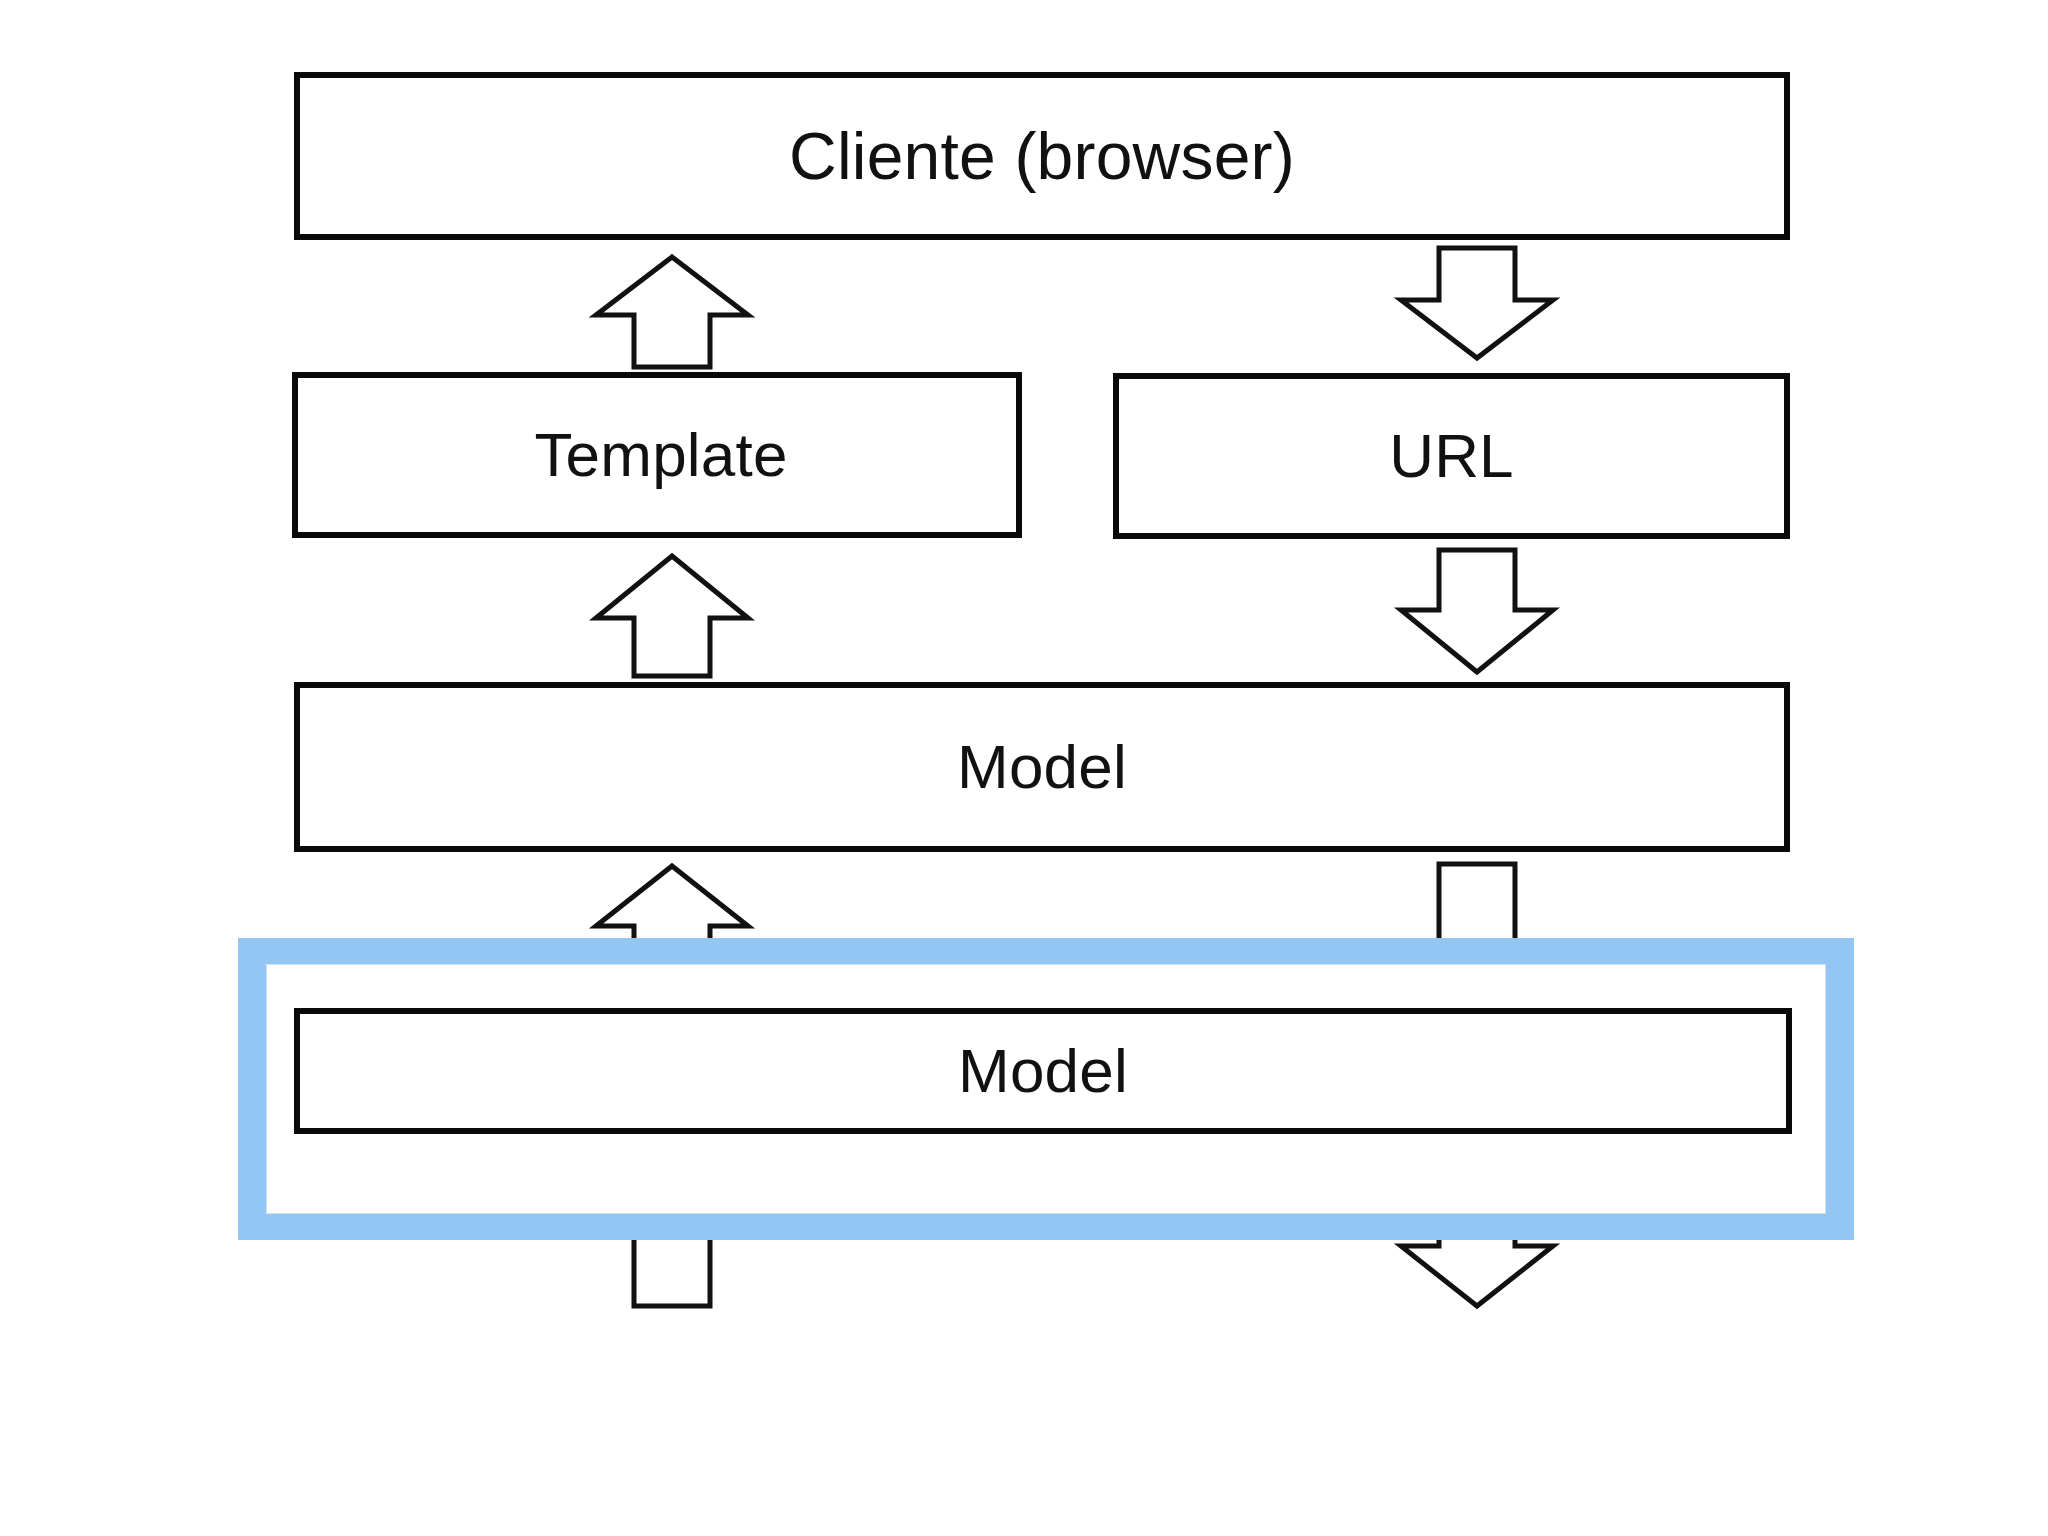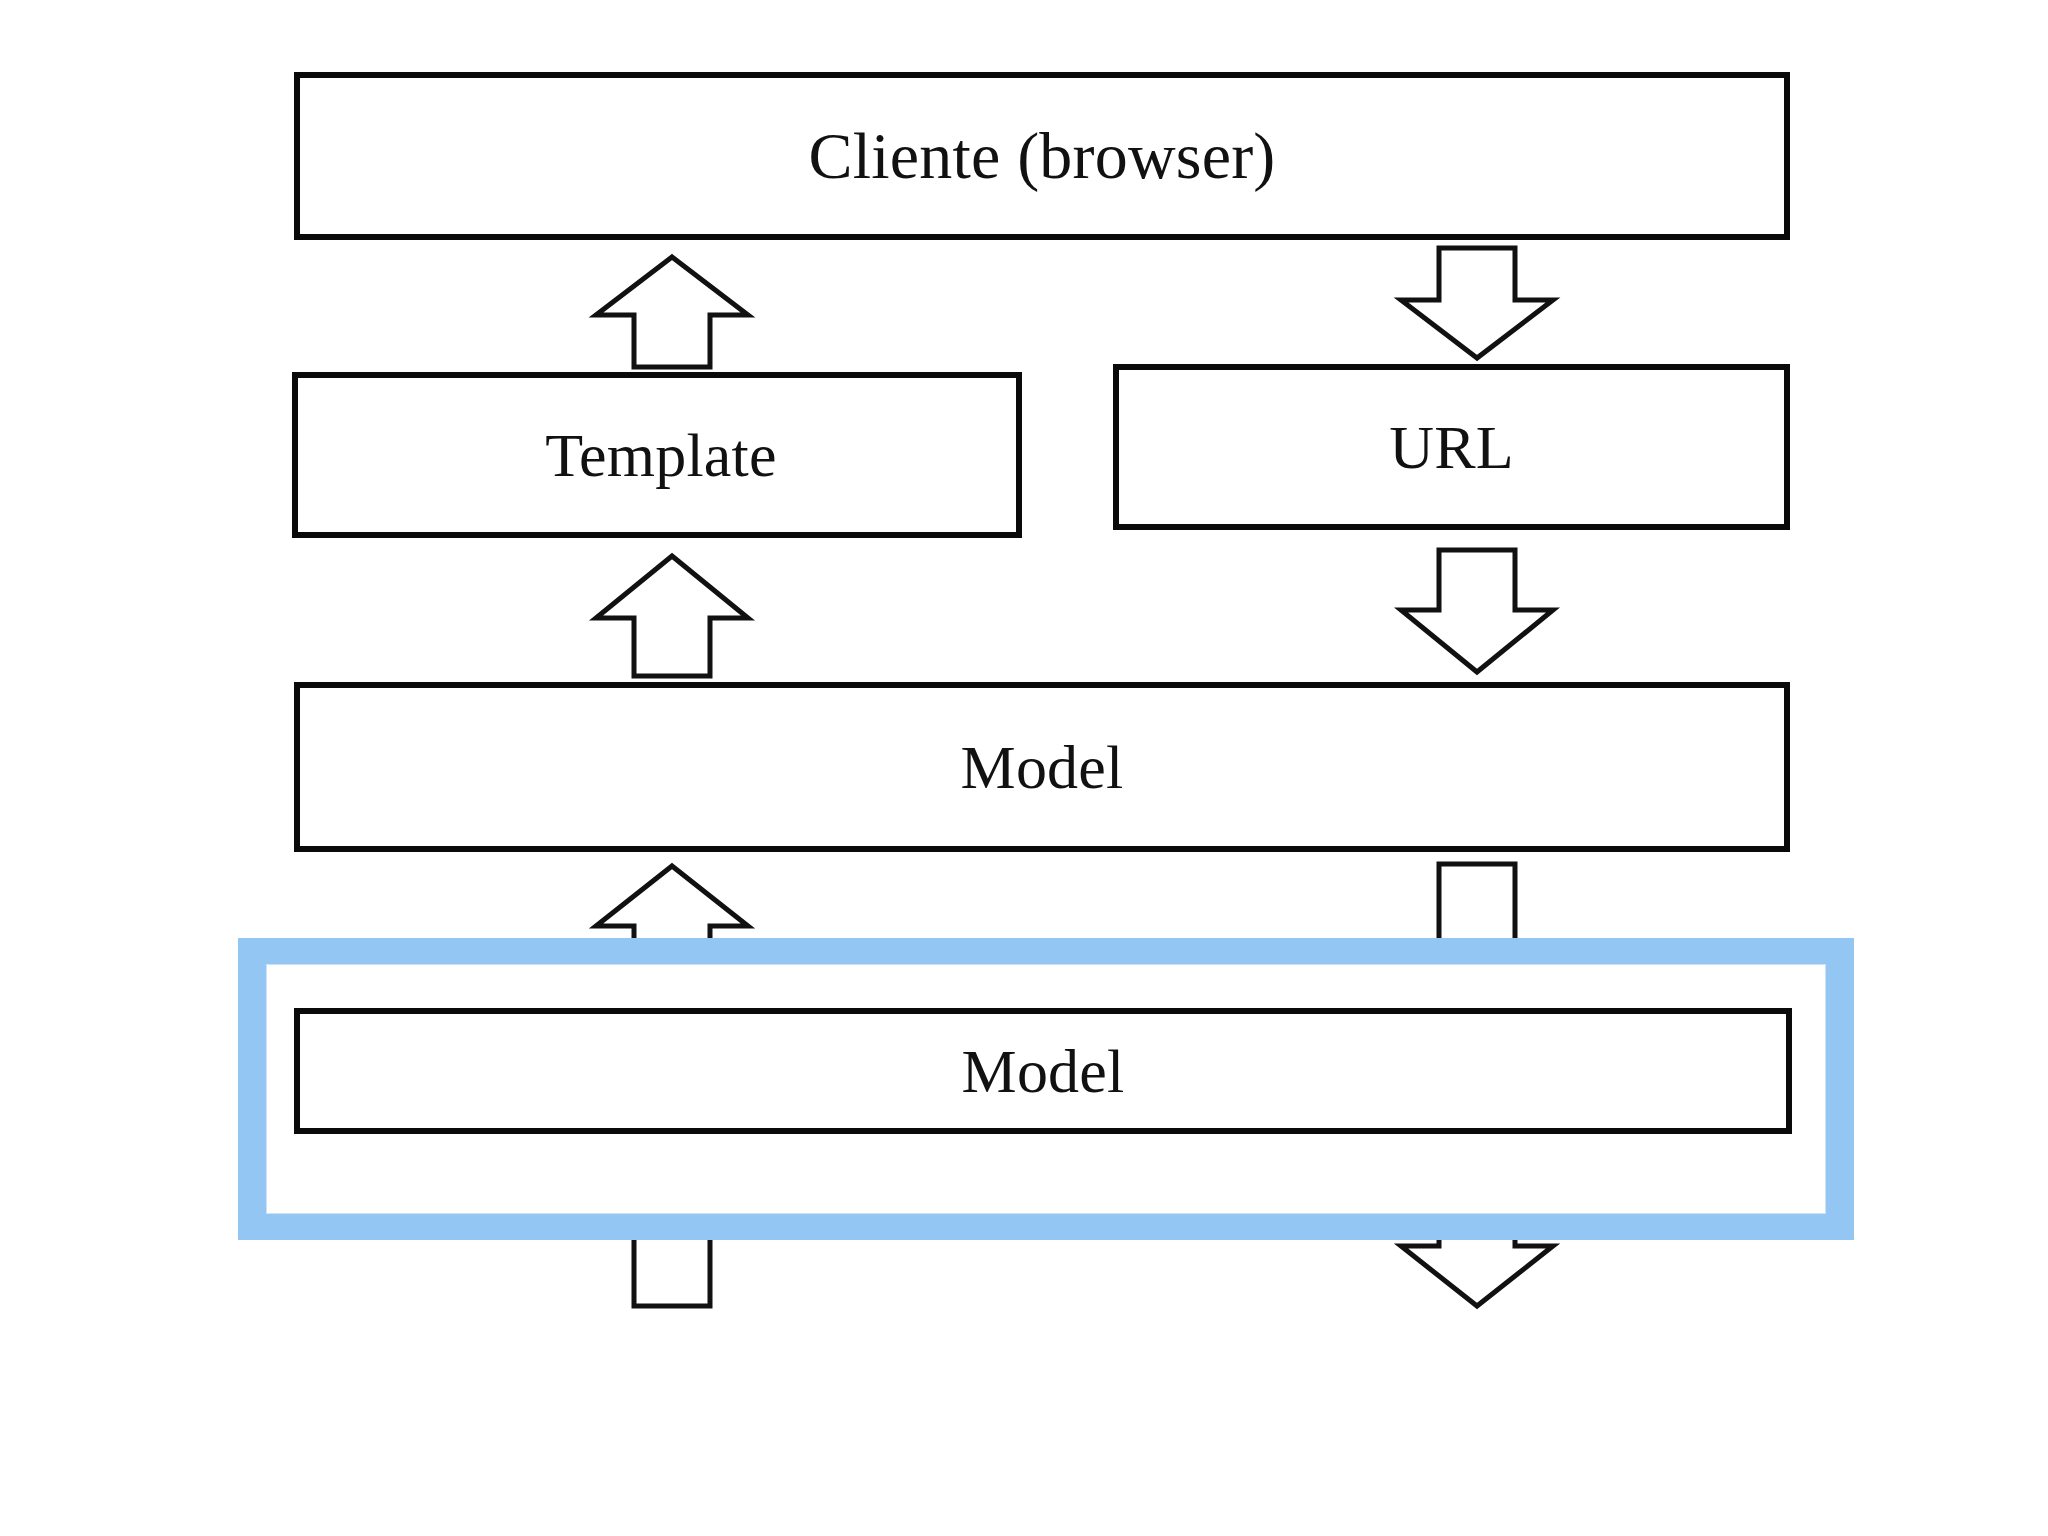--- a/index.html
+++ b/index.html
@@ -27,33 +27,33 @@
     border: 6px solid #0a0a0a;
     display: flex;
     align-items: center;
     justify-content: center;
     color: #111111;
     font-weight: 400;
     letter-spacing: 0.2px;
     z-index: 4;
   }
   .node .label {
-    font-family: Liberation Serif, serif;
+    font-family: Liberation Sans, sans-serif;
     line-height: 1;
     white-space: nowrap;
   }
 
   
   #node-client  { left: 294px;  top: 72px;   width: 1496px; height: 168px; }
   #node-client .label  { font-size: 66px; }
 
   #node-template { left: 292px; top: 372px;  width: 730px;  height: 166px; padding-left: 8px; }
   #node-template .label { font-size: 62px; }
 
-  #node-url      { left: 1113px; top: 364px; width: 677px;  height: 166px; }
+  #node-url      { left: 1113px; top: 373px; width: 677px;  height: 166px; }
   #node-url .label      { font-size: 62px; }
 
   #node-view     { left: 294px;  top: 682px; width: 1496px; height: 170px; }
   #node-view .label     { font-size: 62px; }
 
   #node-model    { left: 294px;  top: 1008px; width: 1498px; height: 126px; }
   #node-model .label    { font-size: 62px; }
 
   #node-database {
     left: 294px; top: 1308px; width: 1496px; height: 182px;

